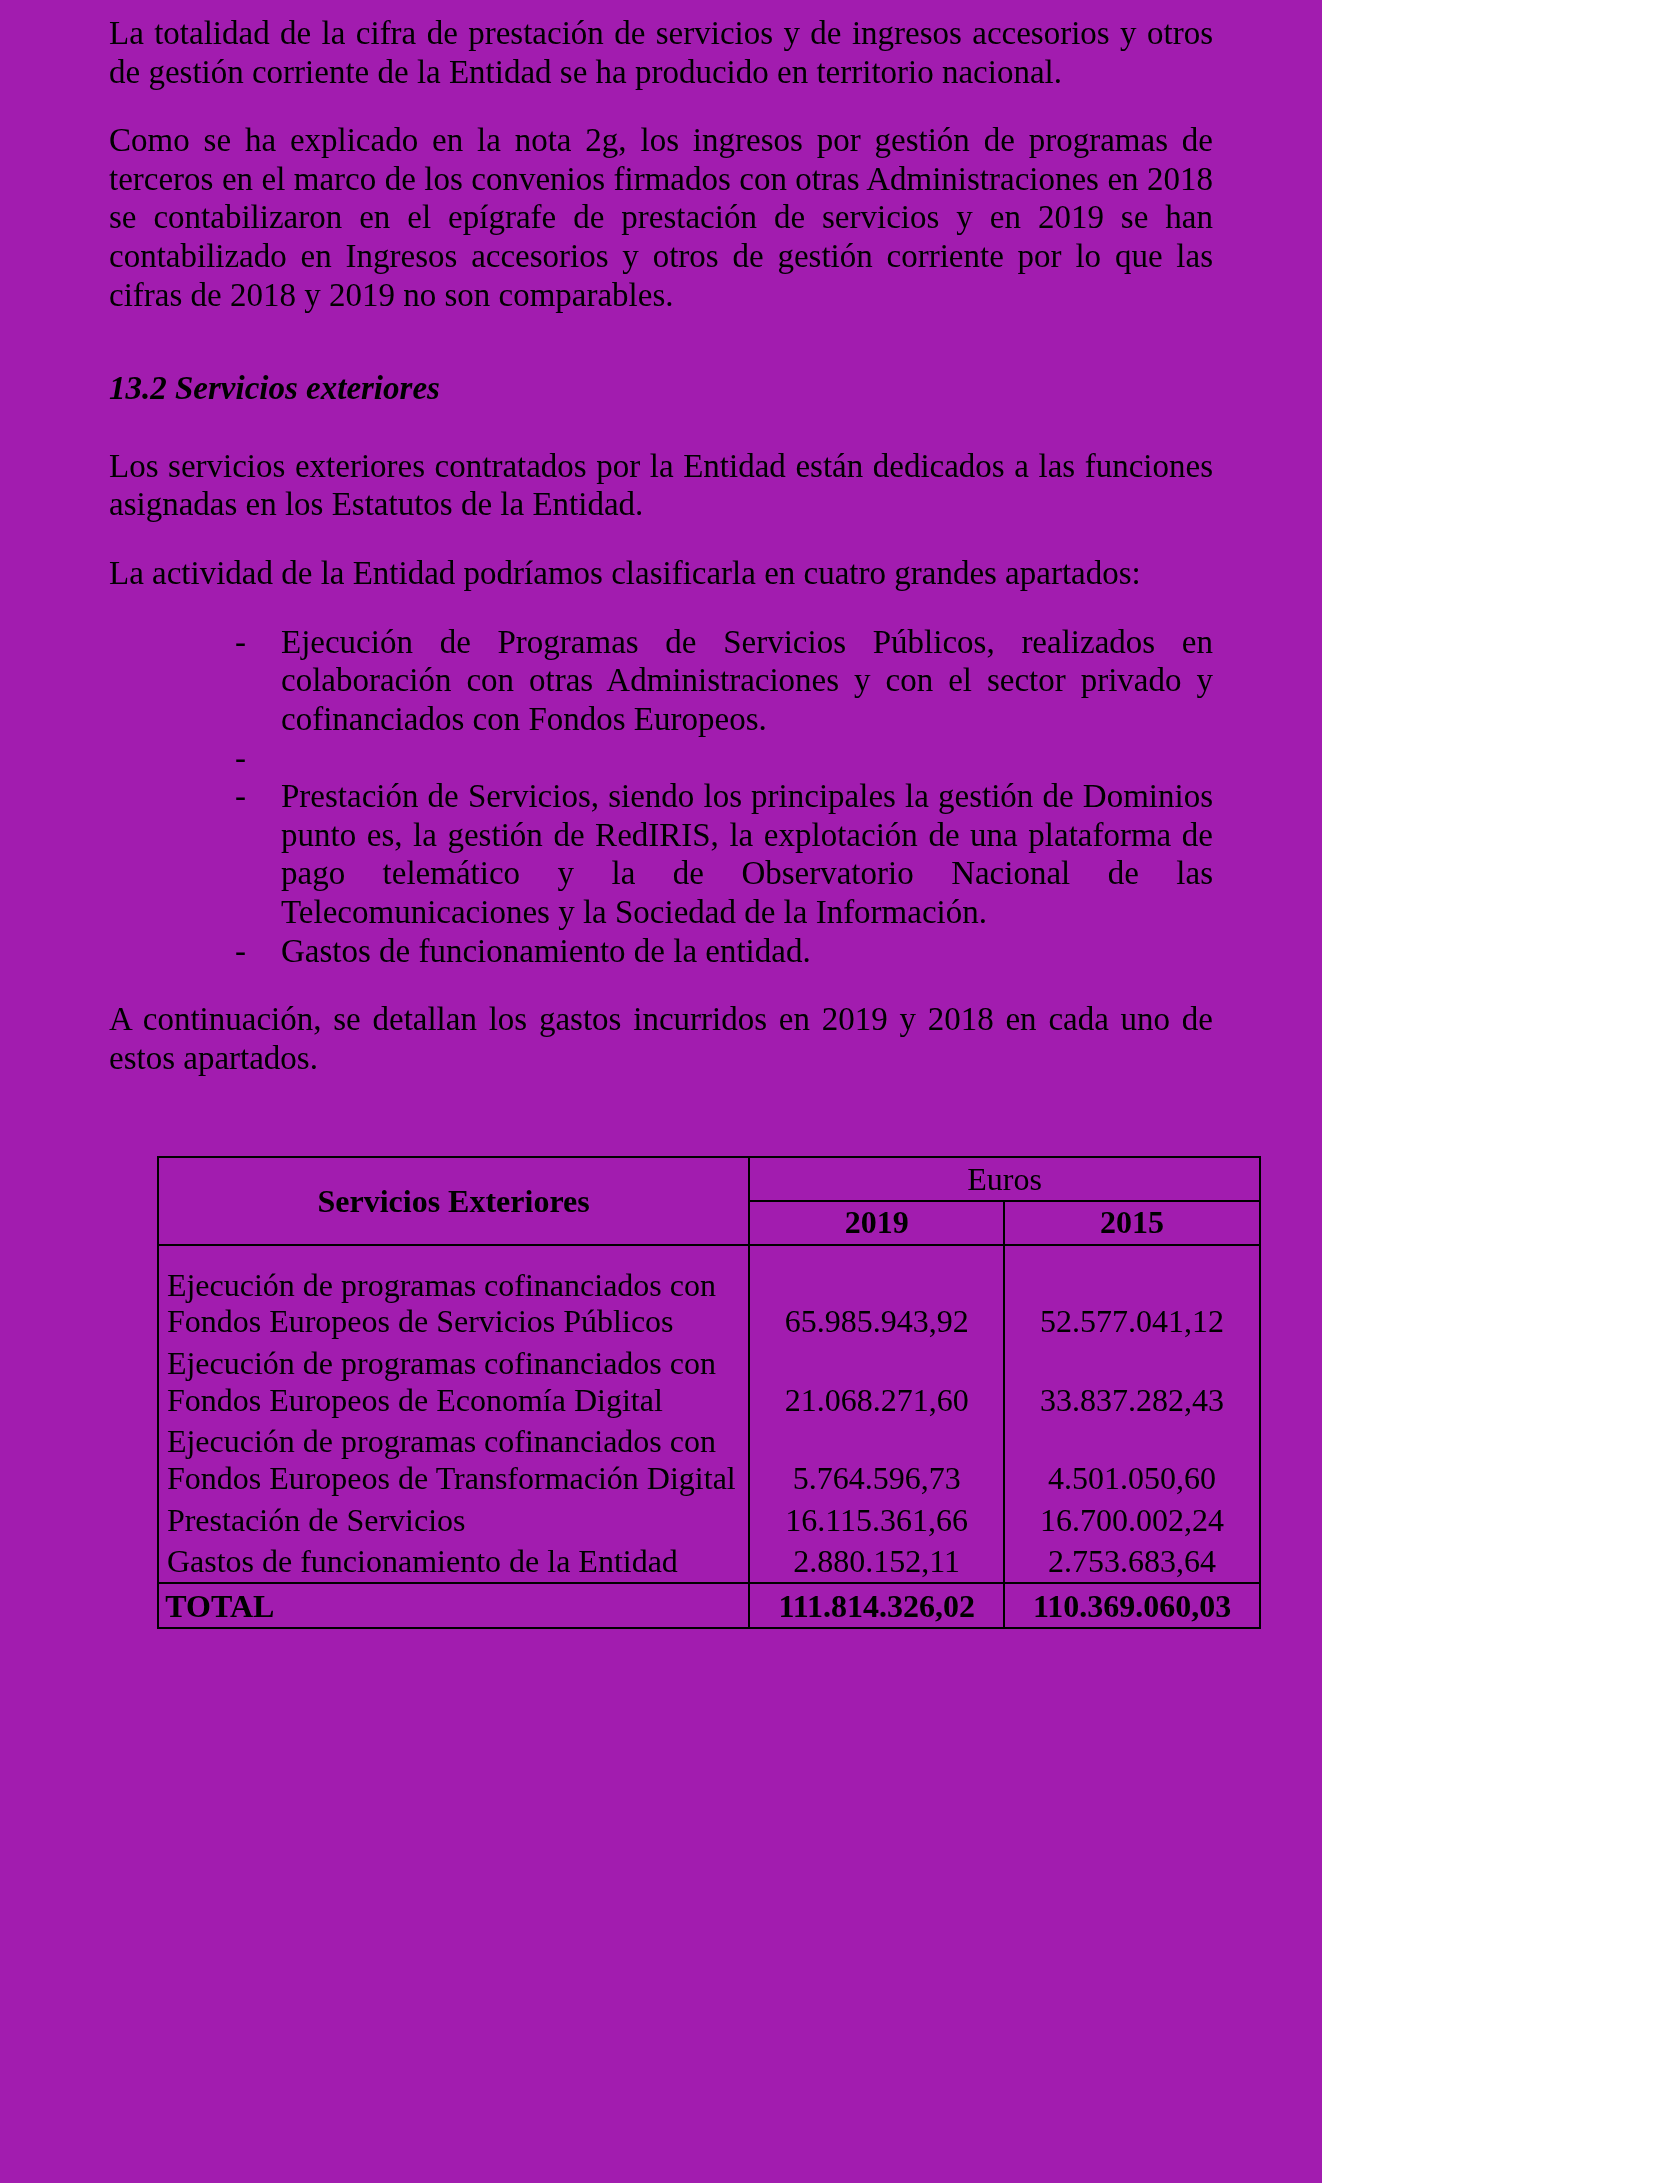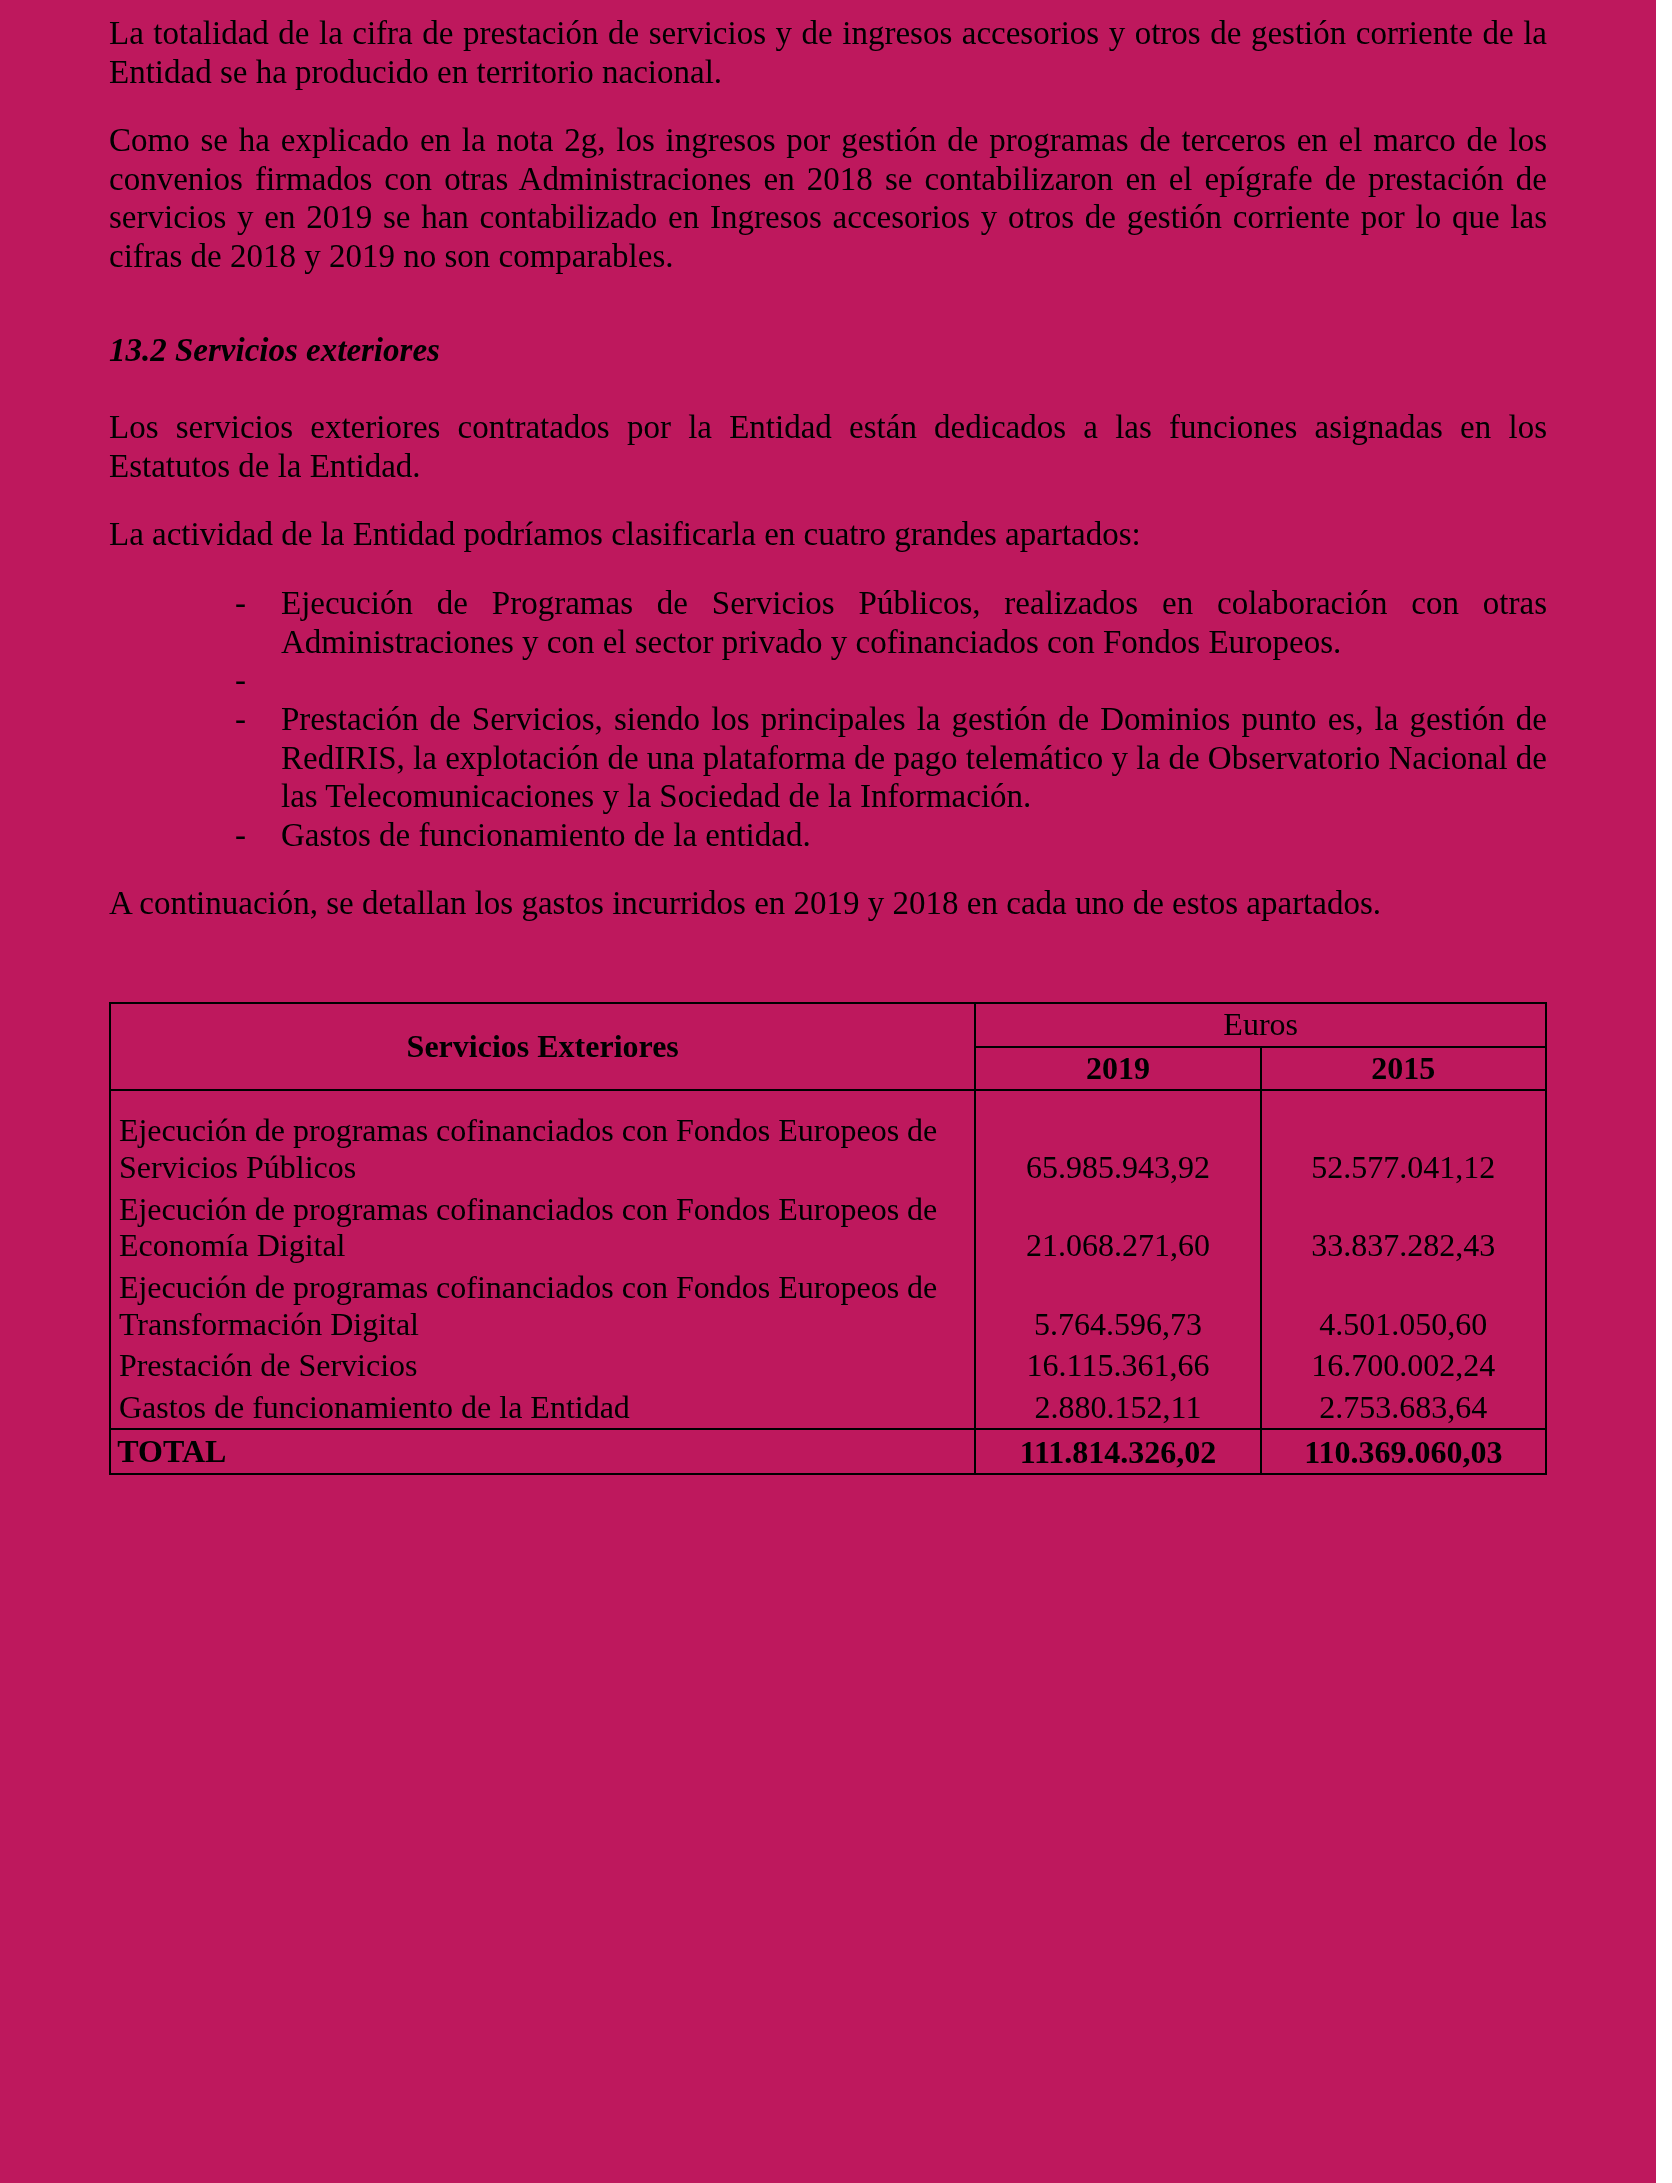--- a/index.html
+++ b/index.html
@@ -1,22 +1,22 @@
 <!DOCTYPE html>
 <html lang="es" style="font-size:12.6px"><head>
 <meta charset="utf-8">
 <style>
   html, body { margin: 0; padding: 0; background: #ffffff; }
   .page {
     position: relative;
-    width: 1656px;
+    width: 1322px;
     min-height: 2183px;
     box-sizing: border-box;
     padding: 14px 109px 47px 109px;
-    background: #be185d;
+    background: #a21caf;
     color: #000000;
     font-family: "Liberation Serif", "DejaVu Serif", serif;
     font-size: 33px;
     line-height: 1.17;
   }
   p.para {
     margin: 0 0 30px 0;
     text-align: justify;
   }
   .section-heading {
@@ -45,21 +45,21 @@
     text-align: justify;
   }
   table.svc-table {
     border-collapse: collapse;
     width: 100%;
     margin-top: 79px;
     font-size: 32px;
     line-height: 1.15;
   }
   table.svc-table, table.svc-table td { border-color: #000; }
-  table.svc-table { border: 2.4px solid #000; }
+  table.svc-table { border: 2.4px solid #000; margin-left: 48px; }
   .svc-table td { padding: 2.4px 7.9px; }
   .th-label {
     text-align: center;
     font-weight: bold;
     vertical-align: middle;
     border-bottom: 2.4px solid #000;
   }
   .th-euros {
     text-align: center;
     border-left: 2.4px solid #000;

